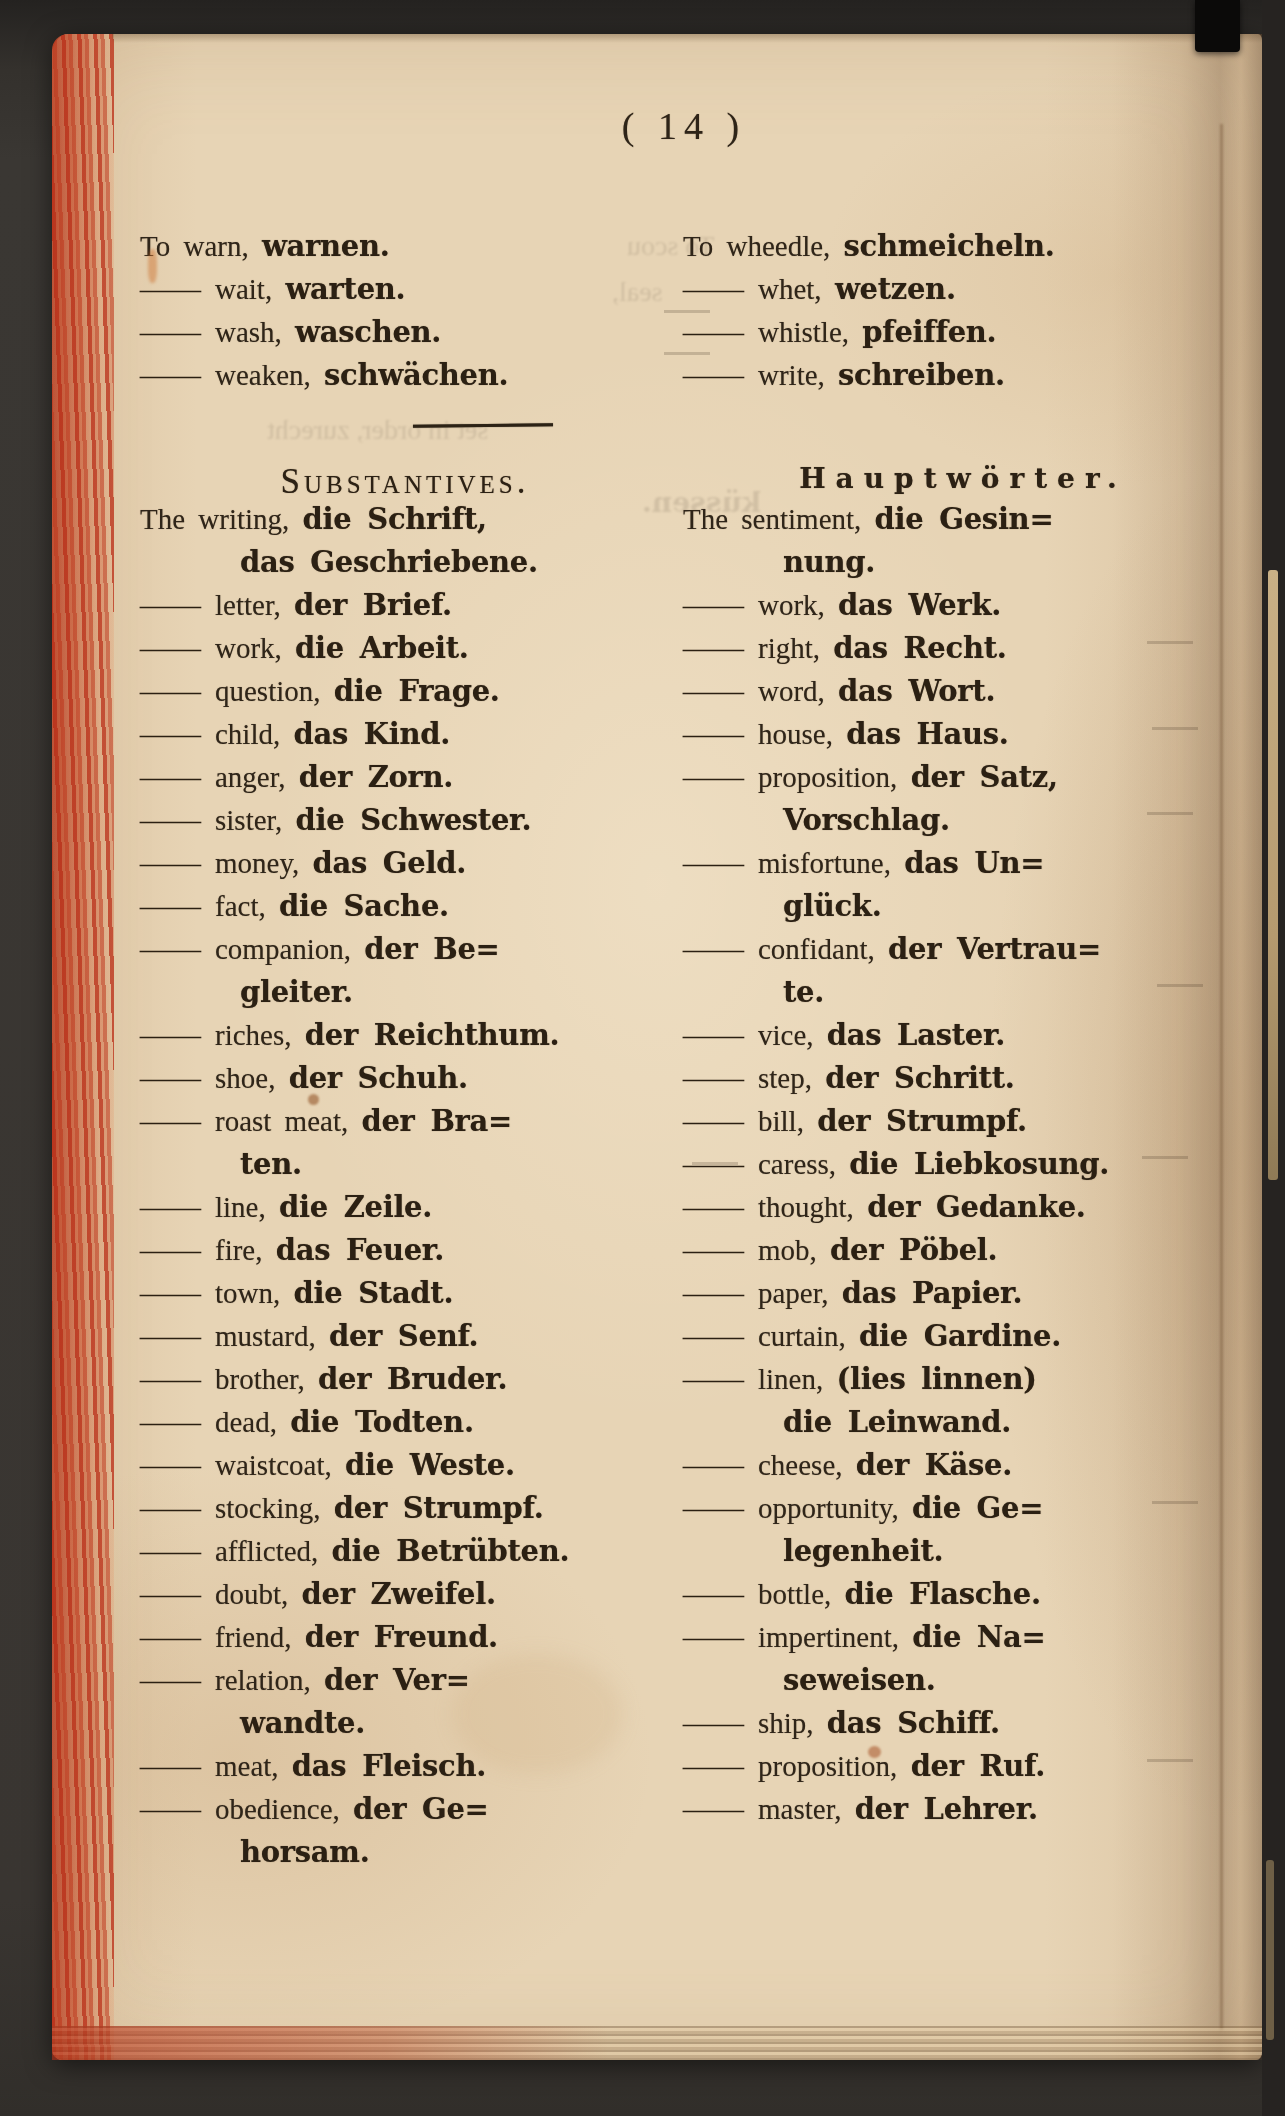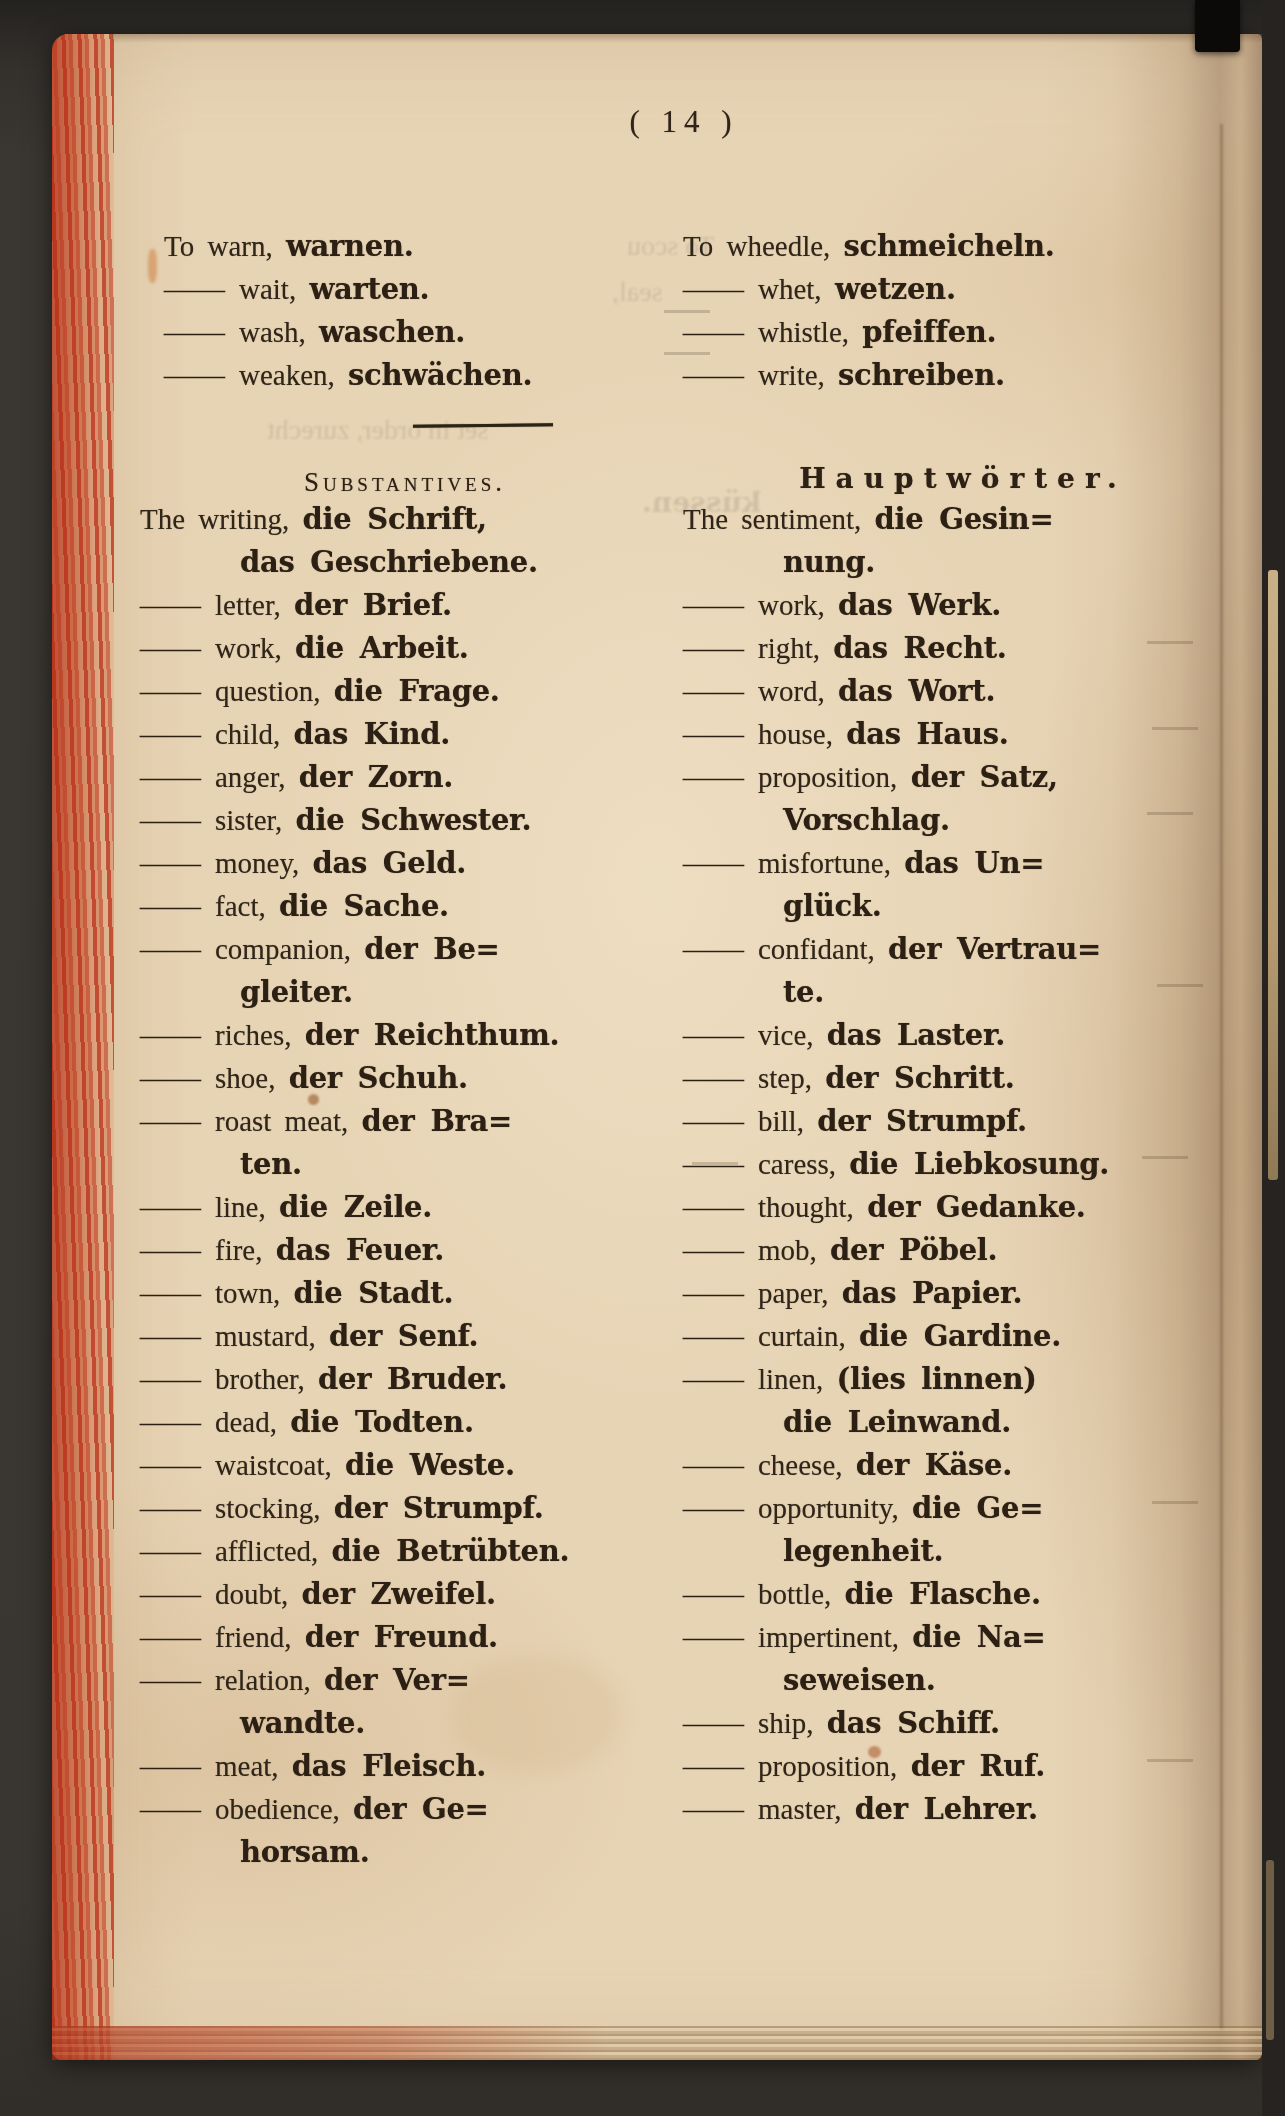--- a/index.html
+++ b/index.html
@@ -30,37 +30,37 @@
   }
   .gutter{position:absolute;right:0;top:0;bottom:0;width:150px;
     background:linear-gradient(90deg, transparent, rgba(140,105,70,.14) 45%, rgba(100,70,45,.26) 72%, rgba(150,115,80,.18) 86%, rgba(80,55,35,.30));}
   .crease{position:absolute;left:1168px;top:90px;bottom:30px;width:3px;
     background:rgba(120,88,58,.45);filter:blur(1px);}
   .bottom-edge{position:absolute;left:0;right:0;bottom:0;height:34px;opacity:.85;border-radius:0 0 6px 10px;
     background:repeating-linear-gradient(180deg, rgba(120,92,60,.5) 0 2px, rgba(225,200,160,.55) 2px 5px, rgba(150,118,80,.4) 5px 8px);}
   .bottom-red{position:absolute;left:0;bottom:0;width:46%;height:34px;
     background:linear-gradient(90deg, rgba(185,50,25,.60), rgba(185,60,30,.35) 60%, transparent);}
   .header{position:absolute;left:88px;top:70px;width:1088px;text-align:center;
-    font-size:31px;letter-spacing:7px;color:#2e2418;text-shadow:0 0 1px rgba(60,42,24,.45);}
+    font-size:38px;letter-spacing:7px;color:#2e2418;text-shadow:0 0 1px rgba(60,42,24,.45);}
   .col{position:absolute;}
-  #verbs-left{left:88px;top:191px;width:530px;margin-left:24px;}
+  #verbs-left{left:88px;top:191px;width:530px;}
   #verbs-right{left:631px;top:191px;width:560px;}
   #nouns-left{left:88px;top:464px;width:530px;}
   #nouns-right{left:631px;top:464px;width:560px;}
   .line{height:43px;line-height:43px;font-size:29px;white-space:nowrap;word-spacing:6px;}
   .line.wrap{padding-left:100px;}
   .en{font-family:"Liberation Serif",serif;color:#2f2519;text-shadow:0 0 1px rgba(60,42,24,.42);}
   .de{font-family:"DejaVu Serif",serif;font-weight:700;color:#2b2013;letter-spacing:-.3px;text-shadow:0 0 1px rgba(55,38,20,.5);}
   .dash{display:inline-block;width:75px;}
   .dash-glyph{display:inline-block;transform:scaleX(2.1);transform-origin:left center;color:#2b2013;}
   .rule{position:absolute;left:361px;top:390px;width:140px;height:3px;background:#2c2215;
     transform:rotate(-.6deg);box-shadow:0 0 1px rgba(44,34,21,.8);}
   .heading{position:absolute;text-align:center;color:#2c2114;text-shadow:0 0 1px rgba(55,40,22,.5);}
   .hl{left:88px;top:434px;width:530px;font-family:"Liberation Serif",serif;
-      font-variant:small-caps;letter-spacing:4px;font-size:27px;line-height:28px;}
+      font-variant:small-caps;letter-spacing:4px;font-size:35px;line-height:28px;}
   .hr{left:631px;top:430px;width:560px;font-family:"DejaVu Serif",serif;font-weight:700;
       letter-spacing:10px;font-size:28px;line-height:30px;}
   
   .ghost{position:absolute;transform:scaleX(-1);opacity:.14;filter:blur(1px);
     font-size:28px;color:#473a2c;white-space:nowrap;font-family:"Liberation Serif",serif;}
   .ghost.gde{font-family:"DejaVu Serif",serif;font-weight:700;}
   .ghost-dash{position:absolute;width:46px;height:3px;background:rgba(60,45,30,.38);
     opacity:.55;filter:blur(.7px);}
   .stain{position:absolute;}
   .s1{left:96px;top:215px;width:9px;height:34px;background:rgba(205,110,45,.45);filter:blur(1.5px);border-radius:40%;}

